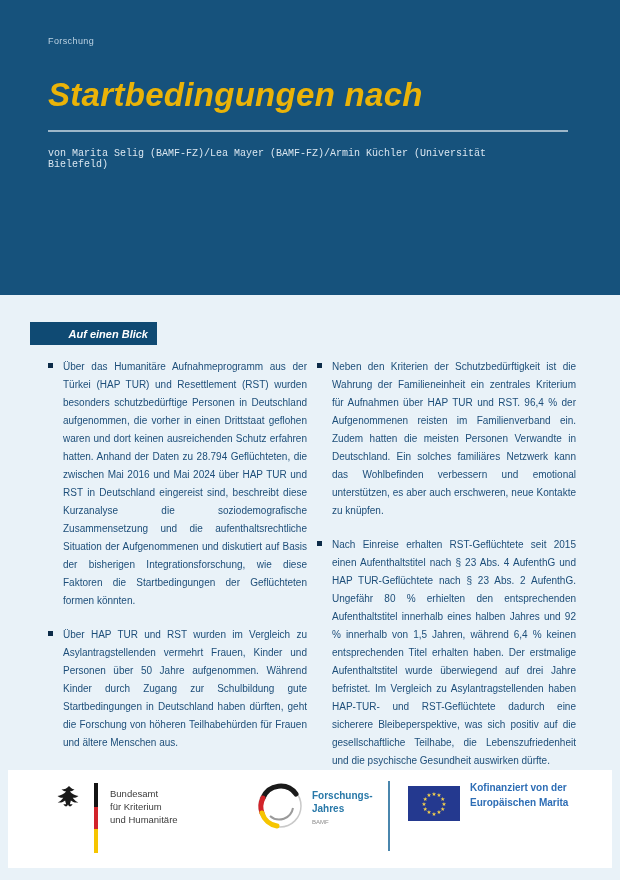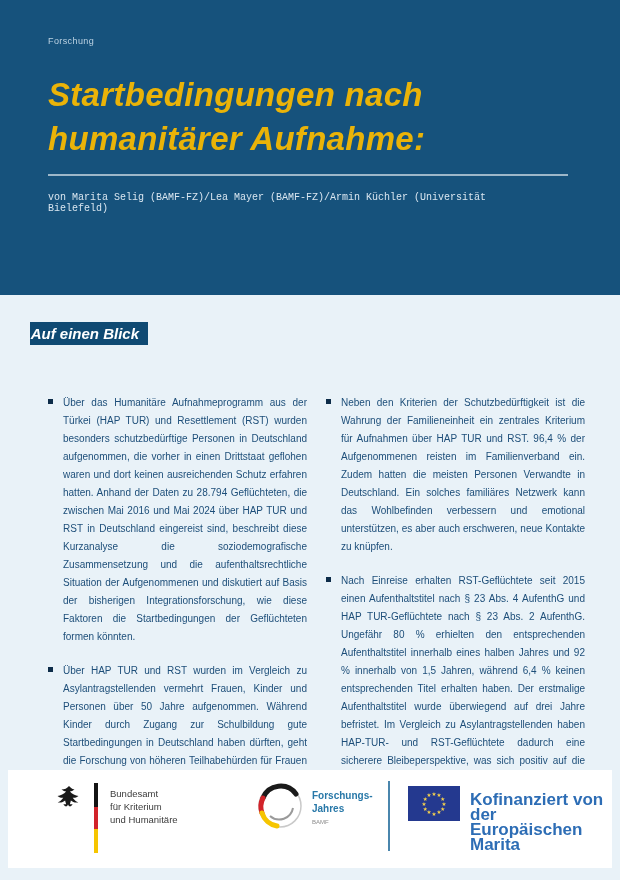--- a/index.html
+++ b/index.html
@@ -9,55 +9,54 @@
   
   .header{position:absolute;top:0;left:0;width:620px;height:295px;background:#16527c;box-sizing:border-box;padding:36px 78px 0 48px;color:#fff;}
   .eyebrow{font-size:9px;letter-spacing:.4px;color:#bcd2e2;margin:0 0 27px 0;}
   .title{font-style:italic;font-weight:bold;font-size:33px;line-height:44px;letter-spacing:.3px;margin:0;color:#eab308;}
   .rule{height:2px;background:#9db7c9;border:none;margin:13px 0 0 0;width:520px;}
   .subtitle{font-weight:bold;font-size:13px;margin:13px 0 0 0;color:#fff;}
   .series{font-size:10px;margin:23px 0 0 0;color:#d9e6f0;}
   .authors{font-size:10px;margin:16px 0 0 0;color:#d9e6f0;font-family:Liberation Mono, monospace;}
 
   
-  .glance{position:absolute;top:322px;left:30px;width:118px;height:23px;background:#0f4a73;color:#fff;
-          font-style:italic;font-weight:bold;font-size:15px;display:flex;align-items:center;justify-content:flex-end;
+  .glance{position:absolute;top:322px;left:30px;width:127px;height:23px;background:#0f4a73;color:#fff;
+          font-style:italic;font-weight:bold;font-size:11px;display:flex;align-items:center;justify-content:flex-end;
           box-sizing:border-box;padding-right:9px;}
 
   
-  .columns{position:absolute;top:358px;left:48px;width:542px;display:flex;gap:19px;margin-top:36px;}
+  .columns{position:absolute;top:358px;left:48px;width:542px;display:flex;gap:10px;}
   .col{width:259px;}
   .bullet{display:flex;margin:0 0 16px 0;}
   .sq{width:5px;height:5px;background:#0d2c49;margin:5px 10px 0 0;flex:none;}
   .bullet p{margin:0;font-size:10px;line-height:18px;color:#1d4e79;text-align:justify;hyphens:auto;-webkit-hyphens:auto;}
 
   
   .footer{position:absolute;left:8px;top:770px;width:604px;height:98px;background:#ffffff;}
   .eagle{position:absolute;left:46px;top:14px;}
   .tricolor{position:absolute;left:86px;top:13px;width:4px;height:70px;
             background:linear-gradient(to bottom,#141414 0 34%,#d2232a 34% 66%,#f6c500 66% 100%);}
   .bamf-text{position:absolute;left:102px;top:17px;font-size:9.5px;line-height:13px;color:#3c3c3c;}
   .fz-sphere{position:absolute;left:248px;top:12px;}
   .fz-text{position:absolute;left:304px;top:19px;}
   .fz-line{font-size:10px;line-height:13px;font-weight:bold;color:#2878a8;}
   .fz-sub{font-size:6px;color:#8c8c8c;margin-top:4px;}
   .vsep{position:absolute;left:380px;top:11px;width:2px;height:70px;background:#4a86ad;}
   .eu-flag{position:absolute;left:400px;top:16px;}
-  .eu-text{position:absolute;left:462px;top:22px;font-size:17px;line-height:15px;font-weight:bold;color:#2d6db5;}
+  .eu-text{position:absolute;left:462px;top:10px;font-size:10px;line-height:15px;font-weight:bold;color:#2d6db5;}
 </style>
 </head>
 <body>
 
 <div class="page">
 
   <div class="header">
     <p class="eyebrow">Forschung</p>
     <h1 class="title">
       <span>Startbedingungen nach</span><br>
-      <span>humanitärer Aufnahme:</span>
     </h1>
     <hr class="rule">
     <p class="authors">von Marita Selig (BAMF-FZ)/Lea Mayer (BAMF-FZ)/Armin Küchler (Universität Bielefeld)</p>
   </div>
 
   <div class="glance">Auf einen Blick</div>
 
   <div class="columns">
     <div class="col">
       <div class="bullet">

